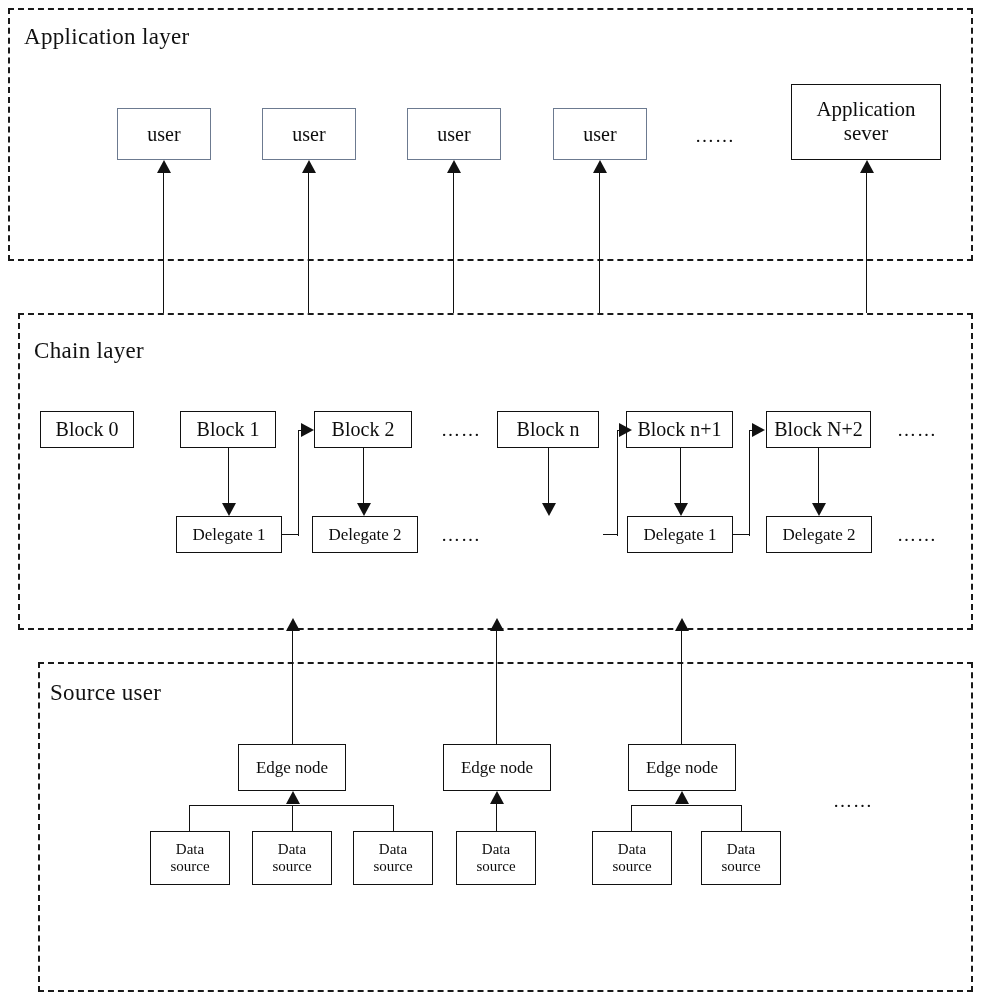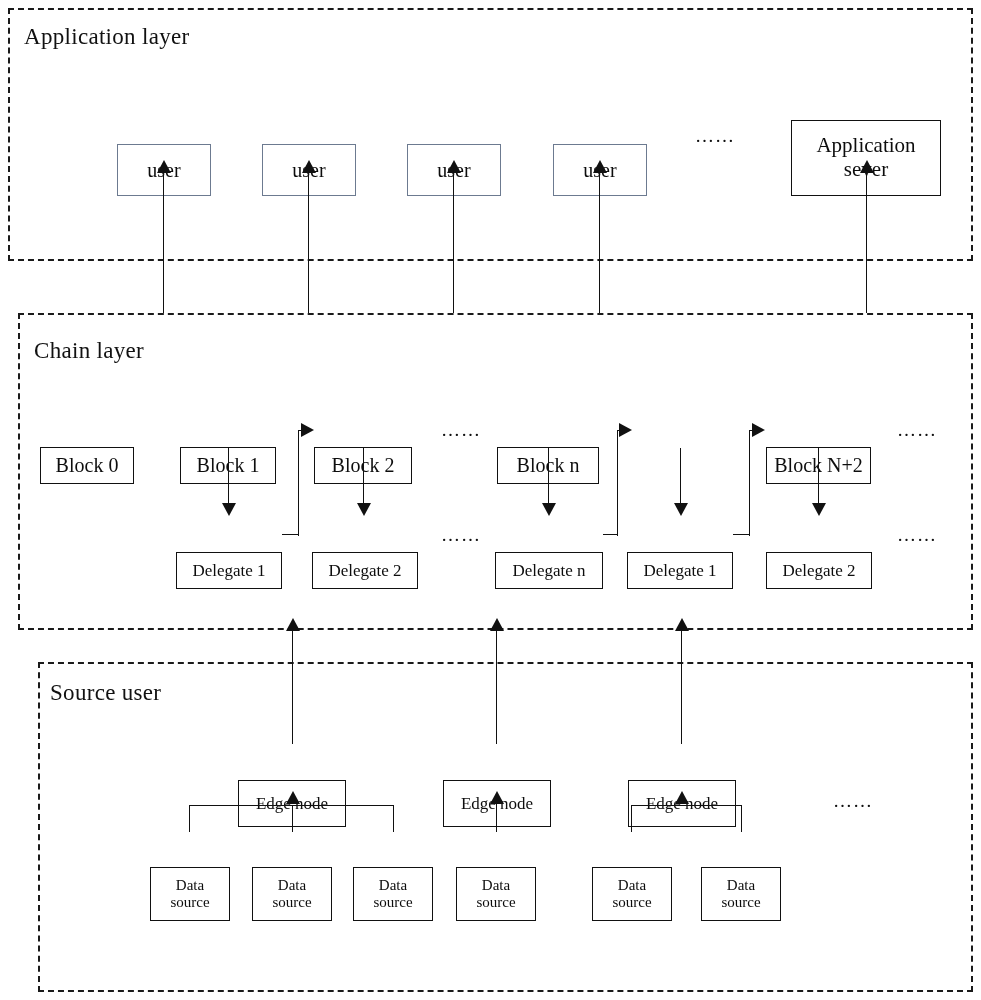--- a/index.html
+++ b/index.html
@@ -44,21 +44,20 @@
   .node {
     position: absolute;
     box-sizing: border-box;
     background: #ffffff;
     display: flex;
     align-items: center;
     justify-content: center;
     text-align: center;
     color: #0d0d0d;
     line-height: 1.12;
-    margin-top: 36px;
   }
   .node.user {
     border: 1px solid #6c7a90;
     font-size: 20px;
   }
   .node.appserver {
     border: 1.6px solid #111111;
     font-size: 21px;
     flex-direction: column;
   }
@@ -175,30 +174,30 @@
   <div class="layer" id="layer-chain"></div>
   <div class="layer-title" id="title-chain">Chain layer</div>
 
   <div class="node block" style="left:40px; top:411px; width:94px; height:37px;">Block 0</div>
   <div class="node block" style="left:180px; top:411px; width:96px; height:37px;">Block 1</div>
   <div class="node block" style="left:314px; top:411px; width:98px; height:37px;">Block 2</div>
 
   <div class="ellipsis" style="left:441px; top:420px;">……</div>
 
   <div class="node block" style="left:497px; top:411px; width:102px; height:37px;">Block n</div>
+  <div class="node block" style="left:626px; top:411px; width:107px; height:37px;">Block n+1</div>
   <div class="node block" style="left:766px; top:411px; width:105px; height:37px;">Block N+2</div>
 
   <div class="ellipsis" style="left:897px; top:420px;">……</div>
 
   <div class="node delegate" style="left:176px; top:516px; width:106px; height:37px;">Delegate 1</div>
   <div class="node delegate" style="left:312px; top:516px; width:106px; height:37px;">Delegate 2</div>
 
   <div class="ellipsis" style="left:441px; top:525px;">……</div>
 
-  <div class="node delegate" style="left:495px; top:516px; width:108px; height:37px;">Delegate n</div>
   <div class="node delegate" style="left:627px; top:516px; width:106px; height:37px;">Delegate 1</div>
   <div class="node delegate" style="left:766px; top:516px; width:106px; height:37px;">Delegate 2</div>
 
   <div class="ellipsis" style="left:897px; top:525px;">……</div>
 
   <div class="vline" style="left:228px; top:448px; height:55px;"></div>
   <div class="arrow-down" style="left:222px; top:503px;"></div>
 
   <div class="vline" style="left:363px; top:448px; height:55px;"></div>
   <div class="arrow-down" style="left:357px; top:503px;"></div>

